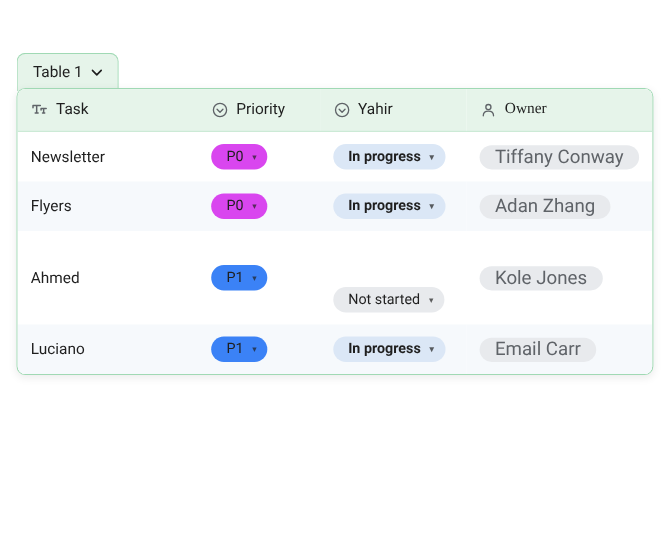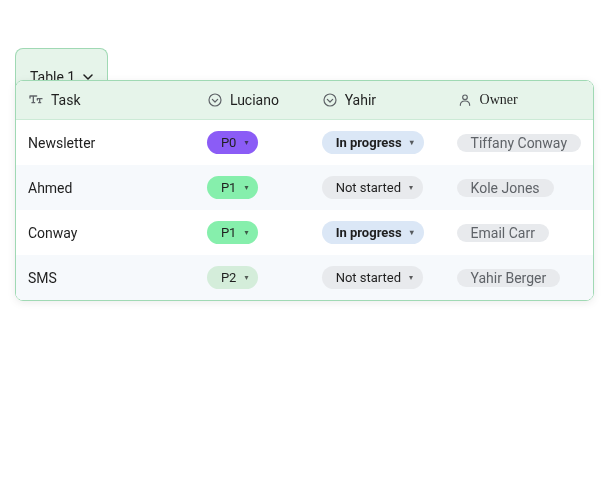--- a/index.html
+++ b/index.html
@@ -22,21 +22,21 @@
       box-shadow: 0 2px 8px rgba(0,0,0,0.08);
     }
     .tab {
       position: absolute;
       top: -32px;
       left: 0;
       background: #e6f4ea;
       border: 1px solid #a0d9b4;
       border-bottom: none;
       border-radius: 8px 8px 0 0;
-      padding: 20px 14px;
+      padding: 9px 14px;
       display: inline-flex;
       align-items: center;
       gap: 8px;
       font-size: 14px;
       color: #1f1f1f;
       cursor: pointer;
     }
     .tab svg {
       width: 10px;
       height: 10px;
@@ -89,33 +89,33 @@
       padding: 4px 10px 4px 14px;
       border-radius: 16px;
       font-size: 13px;
       cursor: pointer;
       white-space: nowrap;
     }
     .pill .caret {
       font-size: 8px;
       opacity: 0.7;
     }
-    .priority-p0 { background: #8b5cf6; color: #1f1f1f; }
-    .priority-p1 { background: #86efac; color: #1f1f1f; }
+    .priority-p0 { background: #d946ef; color: #1f1f1f; }
+    .priority-p1 { background: #3b82f6; color: #1f1f1f; }
     .priority-p2 { background: #d4edda; color: #1f1f1f; }
     .status-inprogress { background: #dbe7f6; color: #1f1f1f; font-weight: bold; }
-    .status-notstarted { background: #e8eaed; color: #1f1f1f; }
+    .status-notstarted { background: #e8eaed; color: #1f1f1f; margin-top: 40px; }
     .owner-pill {
       display: inline-flex;
       align-items: center;
       padding: 1px 14px;
       border-radius: 16px;
       background: #e8eaed;
       color: #5f6368;
-      font-size: 14px;
+      font-size: 17px;
       white-space: nowrap;
     }
     .col-task { width: 180px; }
     .col-priority { width: 115px; }
     .col-status { width: 135px; }
     .col-owner { width: auto; font-family: Liberation Serif, serif; }
   </style>
 </head>
 <body>
 
@@ -138,21 +138,21 @@
                 </svg>
               <span>Task</span>
             </div>
           </th>
           <th class="col-priority">
             <div class="header-inner">
               <svg viewBox="0 0 24 24">
                   <circle cx="12" cy="12" r="9" stroke="#5f6368" stroke-width="1.8" fill="none"></circle>
                   <path d="M8 11 L12 15 L16 11" fill="none" stroke="#5f6368" stroke-width="1.8" stroke-linecap="round" stroke-linejoin="round"></path>
                 </svg>
-              <span>Luciano</span>
+              <span>Priority</span>
             </div>
           </th>
           <th class="col-status">
             <div class="header-inner">
               <svg viewBox="0 0 24 24">
                   <circle cx="12" cy="12" r="9" stroke="#5f6368" stroke-width="1.8" fill="none"></circle>
                   <path d="M8 11 L12 15 L16 11" fill="none" stroke="#5f6368" stroke-width="1.8" stroke-linecap="round" stroke-linejoin="round"></path>
                 </svg>
               <span>Yahir</span>
             </div>
@@ -177,57 +177,57 @@
               </span></td>
             <td><span class="pill status-inprogress">
                 <span>In progress</span>
                 <span class="caret">▾</span>
               </span></td>
             <td><span class="owner-pill">
                 <span>Tiffany Conway</span>
               </span></td>
           </tr>
           <tr>
+            <td><span>Flyers</span></td>
+            <td><span class="pill priority-p0">
+                <span>P0</span>
+                <span class="caret">▾</span>
+              </span></td>
+            <td><span class="pill status-inprogress">
+                <span>In progress</span>
+                <span class="caret">▾</span>
+              </span></td>
+            <td><span class="owner-pill">
+                <span>Adan Zhang</span>
+              </span></td>
+          </tr>
+          <tr>
             <td><span>Ahmed</span></td>
             <td><span class="pill priority-p1">
                 <span>P1</span>
                 <span class="caret">▾</span>
               </span></td>
             <td><span class="pill status-notstarted">
                 <span>Not started</span>
                 <span class="caret">▾</span>
               </span></td>
             <td><span class="owner-pill">
                 <span>Kole Jones</span>
               </span></td>
           </tr>
           <tr>
-            <td><span>Conway</span></td>
+            <td><span>Luciano</span></td>
             <td><span class="pill priority-p1">
                 <span>P1</span>
                 <span class="caret">▾</span>
               </span></td>
             <td><span class="pill status-inprogress">
                 <span>In progress</span>
                 <span class="caret">▾</span>
               </span></td>
             <td><span class="owner-pill">
                 <span>Email Carr</span>
-              </span></td>
-          </tr>
-          <tr>
-            <td><span>SMS</span></td>
-            <td><span class="pill priority-p2">
-                <span>P2</span>
-                <span class="caret">▾</span>
-              </span></td>
-            <td><span class="pill status-notstarted">
-                <span>Not started</span>
-                <span class="caret">▾</span>
-              </span></td>
-            <td><span class="owner-pill">
-                <span>Yahir Berger</span>
               </span></td>
           </tr>
         </tbody>
     </table>
   </div>
 </div>
 
 </body></html>

